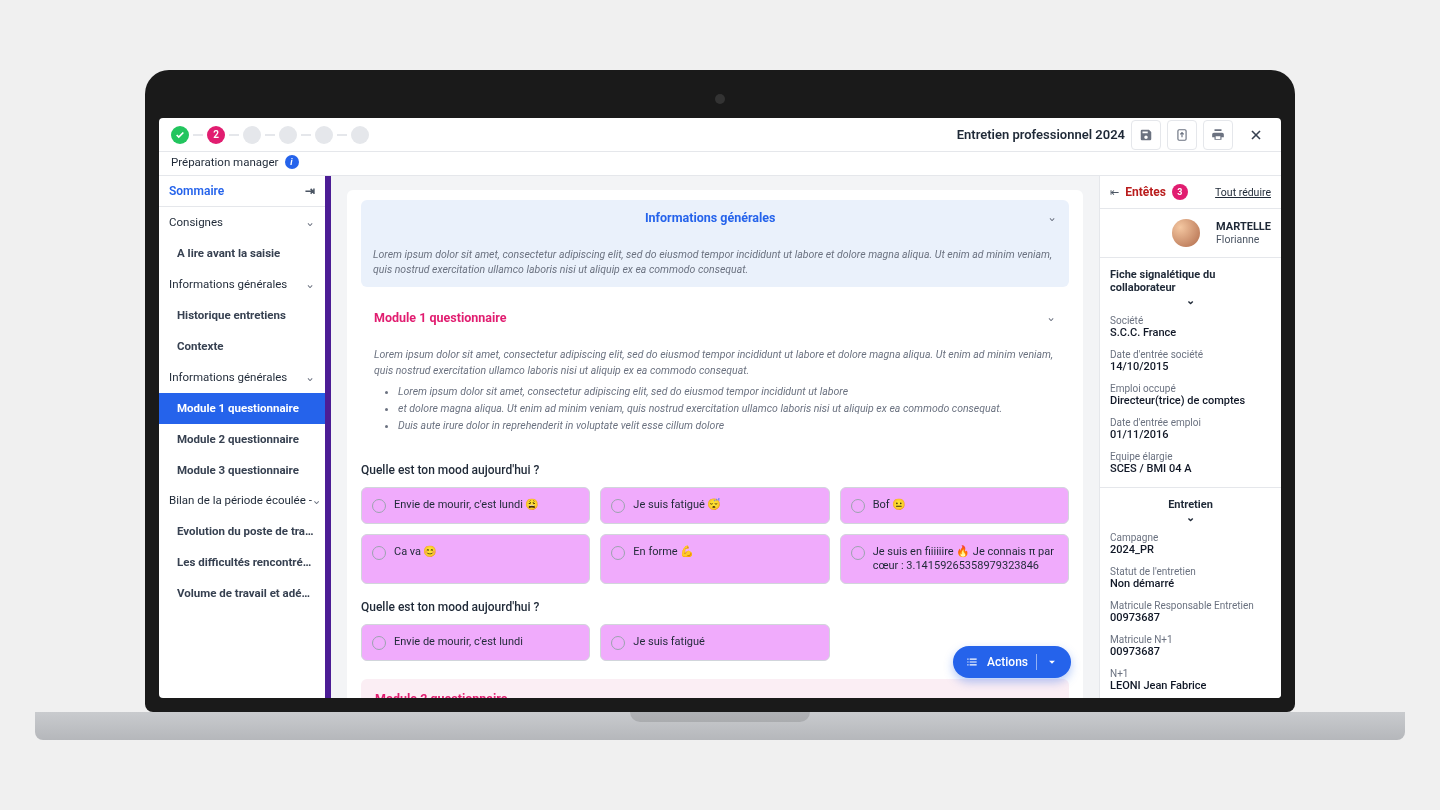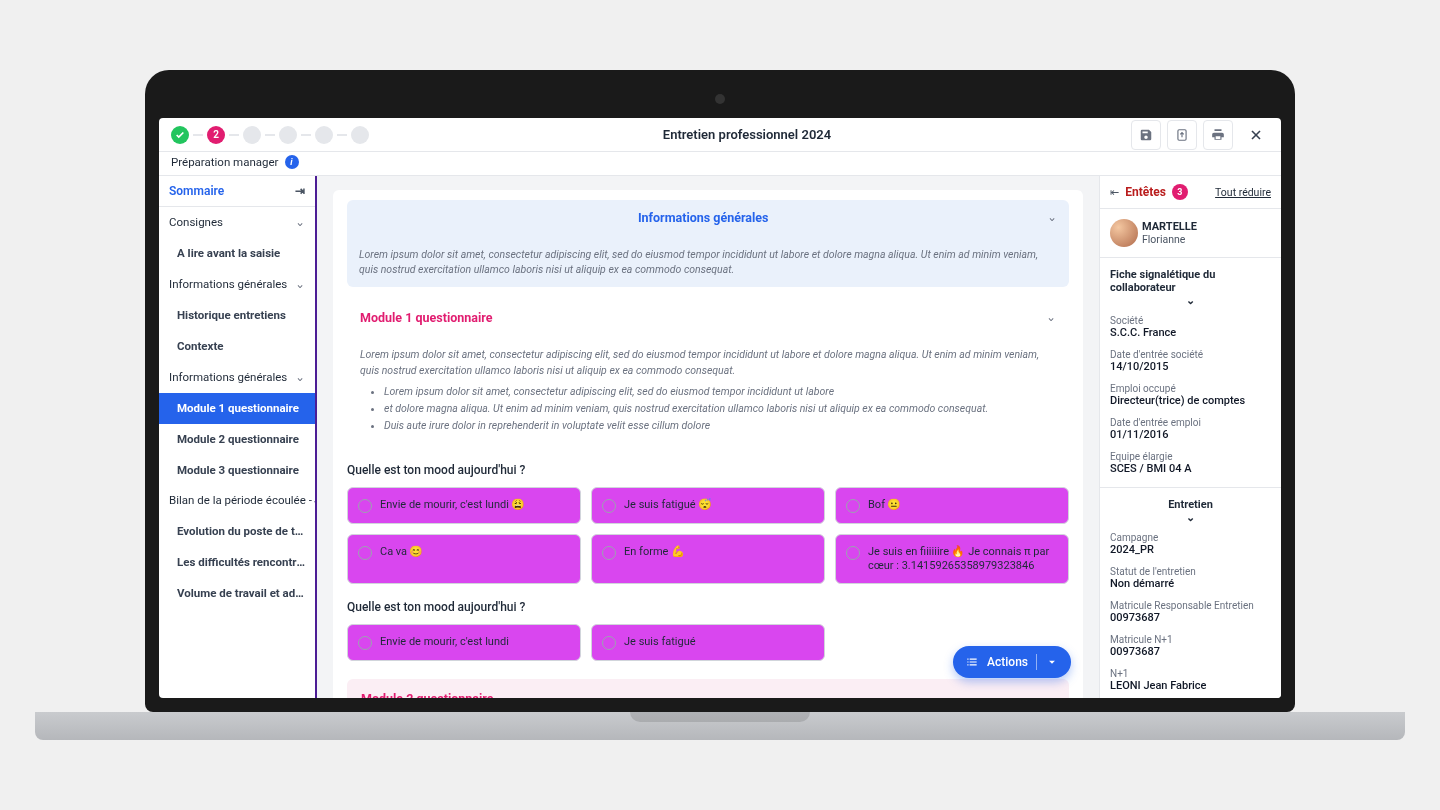--- a/index.html
+++ b/index.html
@@ -56,33 +56,33 @@
     padding: 6px 12px;
     border-bottom: 1px solid #e5e7eb;
     height: 34px;
   }
   .steps { display:flex; align-items:center; gap:4px; }
   .step-dot { width: 18px; height: 18px; border-radius: 50%; display:flex;align-items:center;justify-content:center; font-size:10px; color:#fff; font-weight:600; }
   .sd-green { background:#22c55e;}
   .sd-pink  { background:#e11d70;}
   .sd-grey  { background:#e5e7eb;}
   .step-line { width:10px; height:2px; background:#e5e7eb;}
-  .hdr-title { flex:1; text-align:center; font-weight:600; font-size:13px;}
+  .hdr-title { flex:1; text-align:right; font-weight:600; font-size:13px;}
   .hdr-btn { width:30px; height:30px; border:1px solid #e5e7eb; border-radius:4px; display:flex;align-items:center;justify-content:center; margin-left:6px; color:#6b7280; cursor:pointer;}
   .hdr-btn:last-child{ border:none; width:26px; margin-left:10px;}
 
   .hdr2 {
     display:flex; align-items:center; padding: 2px 12px 6px; gap:6px;
     border-bottom: 1px solid #e5e7eb; height: 24px; font-size:11.5px;
   }
   .info-badge{ width:14px;height:14px;border-radius:50%;background:#2563eb;color:#fff;display:flex;align-items:center;justify-content:center;font-size:9px;font-style:italic;font-weight:700;}
 
   
   .body { flex:1; display:flex; overflow:hidden; }
-  .sidebar { width:158px; border-right:2px solid #4c1d95; overflow-y:auto;}
+  .sidebar { width:172px; border-right:6px solid #4c1d95; overflow-y:auto;}
   .side-title { display:flex; align-items:center; justify-content:space-between; padding:8px 10px; color:#2563eb; font-weight:600; border-bottom:1px solid #e5e7eb; font-size:12px;}
   .expand-icon{ color:#4b5563;}
   .side-sec { padding:8px 10px; font-weight:400; display:flex; align-items:center; justify-content:space-between; cursor:pointer;}
   .side-sec .chev{ color:#6b7280;}
   .side-item { padding:8px 10px 8px 18px; color:#374151; cursor:pointer;font-weight:bold; }
   .side-item.active { background:#2563eb; color:#fff; }
   .side-item, .side-sec { font-size:11.5px; line-height:1.3; white-space:nowrap; overflow:hidden; text-overflow:ellipsis;}
 
   .main {
     flex:1; overflow-y:auto; background:#f3f4f6;
@@ -94,21 +94,21 @@
   }
 
   .right {
     width: 182px; border-left:1px solid #e5e7eb; overflow-y:auto; background:#fff;
     font-size:11px;
   }
   .right-hdr{ display:flex; align-items:center; padding:8px 10px; gap:6px; border-bottom:1px solid #e5e7eb;}
   .right-hdr .title{ color:#b91c1c; font-weight:700; font-size:12px;}
   .pink-badge{ background:#e11d70; color:#fff; width:16px;height:16px;border-radius:50%;display:flex;align-items:center;justify-content:center;font-size:9px;font-weight:700;}
   .right-hdr .reduce{ margin-left:auto; font-size:10.5px; text-decoration:underline; cursor:pointer;}
-  .user-row{ display:flex; align-items:center; gap:4px; padding:10px; border-bottom:1px solid #e5e7eb;}
+  .user-row{ display:flex; align-items:center; gap:16px; padding:10px; border-bottom:1px solid #e5e7eb;justify-content:flex-end;}
   .avatar{ width:28px;height:28px;border-radius:50%; background: radial-gradient(circle at 30% 30%, #f4c7a1, #b06a4a); }
   .user-row .nm{font-weight:700; font-size:11px;}
   .user-row .fn{font-size:10.5px; color:#4b5563;}
   .r-sec-title{ padding:10px 10px 6px; font-weight:700; display:flex; justify-content:space-between; align-items:center; font-size:11px;flex-direction:column;}
   .r-field{ padding:2px 10px 8px;}
   .r-field .lab{ color:#6b7280; font-size:10px;}
   .r-field .val{ color:#111827; font-size:11px; font-weight:500;}
 
   
   .card {
@@ -123,21 +123,21 @@
   .helptext{ color:#6b7280; font-style:italic; font-size:10.5px; line-height:1.45; margin-top:22px;}
   .helptext ul{ margin:6px 0 0 24px;}
   .helptext li{ margin-bottom:2px;}
 
   .question{ font-size:12px; font-weight:500; margin:16px 0 10px; color:#1f2937;}
   .opts{ display:grid; grid-template-columns: repeat(3, 1fr); gap:10px;}
   .opts.two{ grid-template-columns: repeat(3, 1fr);}
   .opt{
     border:1px solid #d1d5db; border-radius:6px; padding:10px 10px;
     display:flex; align-items:flex-start; gap:8px; font-size:11px; line-height:1.3;
-    cursor:pointer; background:#d946ef;
+    cursor:pointer; background:#f0abfc;
   }
   .opt .radio{
     flex:0 0 14px; width:14px;height:14px;border:1.5px solid #9ca3af;border-radius:50%;
     margin-top:1px;
   }
 
   .section-pink{
     background:#fbeef4; border-radius:6px; padding:12px 14px; margin-top:18px;
     color:#e11d70; font-weight:700; font-size:12.5px;
   }

